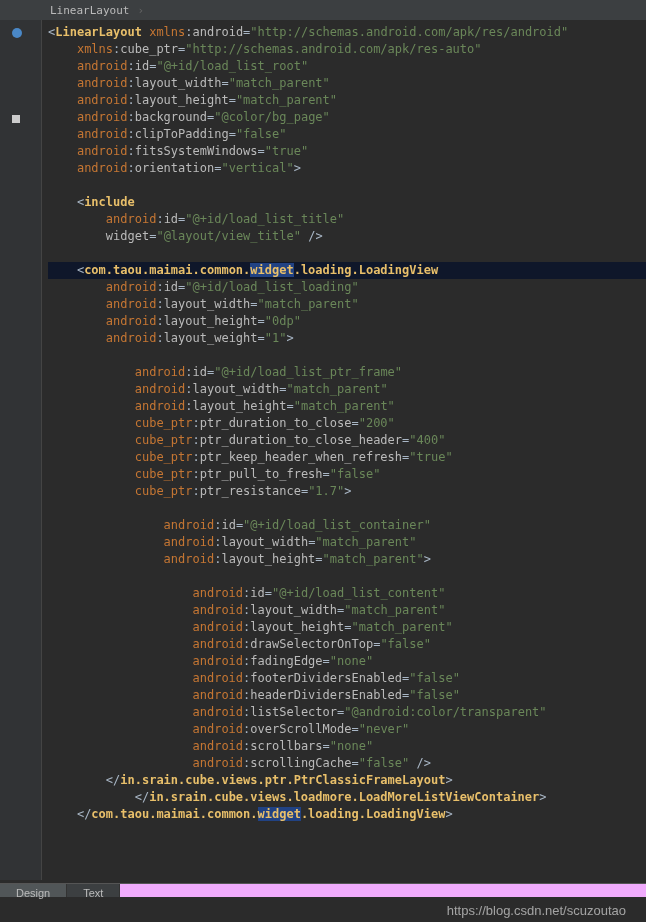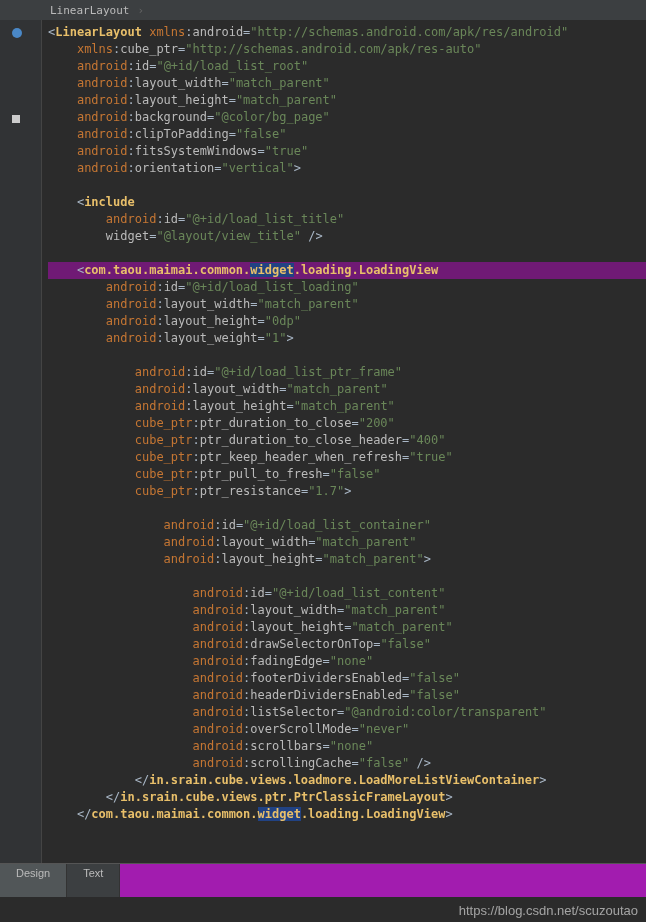--- a/index.html
+++ b/index.html
@@ -44,52 +44,52 @@
 .editor {
   position: absolute;
   left: 42px;
   top: 20px;
   right: 0;
   height: 860px;
   padding: 4px 0 0 6px;
   overflow: hidden;
 }
 .line { white-space: pre; line-height: 17px; height: 17px; }
-.line.hl { background: #701a75; }
+.line.hl { background: #0f172a; }
 .indent-guide { color: #505050; }
 .tag { color: #e8bf6a; font-weight: bold; }
 .tag-hl { color: #e8bf6a; background: #214283; font-weight: bold; }
 .ns { color: #c57633; }
 .attr { color: #bababa; }
 .eq { color: #a9b7c6; }
 .str { color: #6a8759; }
 .punc { color: #a9b7c6; }
 .bottom-tabs {
   position: absolute;
   bottom: 25px;
   left: 0;
-  height: 34px;
-  background: #a21caf;
+  height: 14px;
+  background: #f0abfc;
   display: flex;
   width: 100%;
   border-top: 1px solid #555;
 }
 .tab {
   padding: 3px 16px;
   color: #bbb;
   font-size: 11px;
   background: #515658;
   border-right: 1px solid #333;
   font-family: sans-serif;
 }
 .tab.active { background: #3c3f41; }
 .watermark {
   position: absolute;
   bottom: 4px;
-  right: 8px;
+  right: 20px;
   color: #ccc;
   font-size: 13px;
   font-family: sans-serif;
   opacity: 0.75;
 }
 </style>
 </head>
 <body>
 
 <div class="top-bar">
@@ -140,22 +140,22 @@
 <div class="line"><span class="indent-guide">    </span>                <span class="ns">android</span><span class="punc">:</span><span class="attr">layout_width</span><span class="eq">=</span><span class="str">"<span>match_parent</span>"</span></div>
 <div class="line"><span class="indent-guide">    </span>                <span class="ns">android</span><span class="punc">:</span><span class="attr">layout_height</span><span class="eq">=</span><span class="str">"<span>match_parent</span>"</span></div>
 <div class="line"><span class="indent-guide">    </span>                <span class="ns">android</span><span class="punc">:</span><span class="attr">drawSelectorOnTop</span><span class="eq">=</span><span class="str">"<span>false</span>"</span></div>
 <div class="line"><span class="indent-guide">    </span>                <span class="ns">android</span><span class="punc">:</span><span class="attr">fadingEdge</span><span class="eq">=</span><span class="str">"<span>none</span>"</span></div>
 <div class="line"><span class="indent-guide">    </span>                <span class="ns">android</span><span class="punc">:</span><span class="attr">footerDividersEnabled</span><span class="eq">=</span><span class="str">"<span>false</span>"</span></div>
 <div class="line"><span class="indent-guide">    </span>                <span class="ns">android</span><span class="punc">:</span><span class="attr">headerDividersEnabled</span><span class="eq">=</span><span class="str">"<span>false</span>"</span></div>
 <div class="line"><span class="indent-guide">    </span>                <span class="ns">android</span><span class="punc">:</span><span class="attr">listSelector</span><span class="eq">=</span><span class="str">"<span>@android:color/transparent</span>"</span></div>
 <div class="line"><span class="indent-guide">    </span>                <span class="ns">android</span><span class="punc">:</span><span class="attr">overScrollMode</span><span class="eq">=</span><span class="str">"<span>never</span>"</span></div>
 <div class="line"><span class="indent-guide">    </span>                <span class="ns">android</span><span class="punc">:</span><span class="attr">scrollbars</span><span class="eq">=</span><span class="str">"<span>none</span>"</span></div>
 <div class="line"><span class="indent-guide">    </span>                <span class="ns">android</span><span class="punc">:</span><span class="attr">scrollingCache</span><span class="eq">=</span><span class="str">"<span>false</span>"</span> <span class="punc">/&gt;</span></div>
+<div class="line"><span class="indent-guide">    </span>    <span class="punc">&lt;/</span><span class="tag">in.srain.cube.views.ptr.PtrClassicFrameLayout</span><span class="punc">&gt;</span></div>
 <div class="line"><span class="indent-guide">    </span>        <span class="punc">&lt;/</span><span class="tag">in.srain.cube.views.loadmore.LoadMoreListViewContainer</span><span class="punc">&gt;</span></div>
-<div class="line"><span class="indent-guide">    </span>    <span class="punc">&lt;/</span><span class="tag">in.srain.cube.views.ptr.PtrClassicFrameLayout</span><span class="punc">&gt;</span></div>
 <div class="line"><span class="indent-guide">    </span><span class="punc">&lt;/</span><span class="tag">com.taou.maimai.common.</span><span class="tag-hl">widget</span><span class="tag">.loading.LoadingView</span><span class="punc">&gt;</span></div>
 </div>
 
 <div class="bottom-tabs">
   <div class="tab">Design</div>
   <div class="tab active">Text</div>
 </div>
 
 <div class="watermark">https://blog.csdn.net/scuzoutao</div>
 

